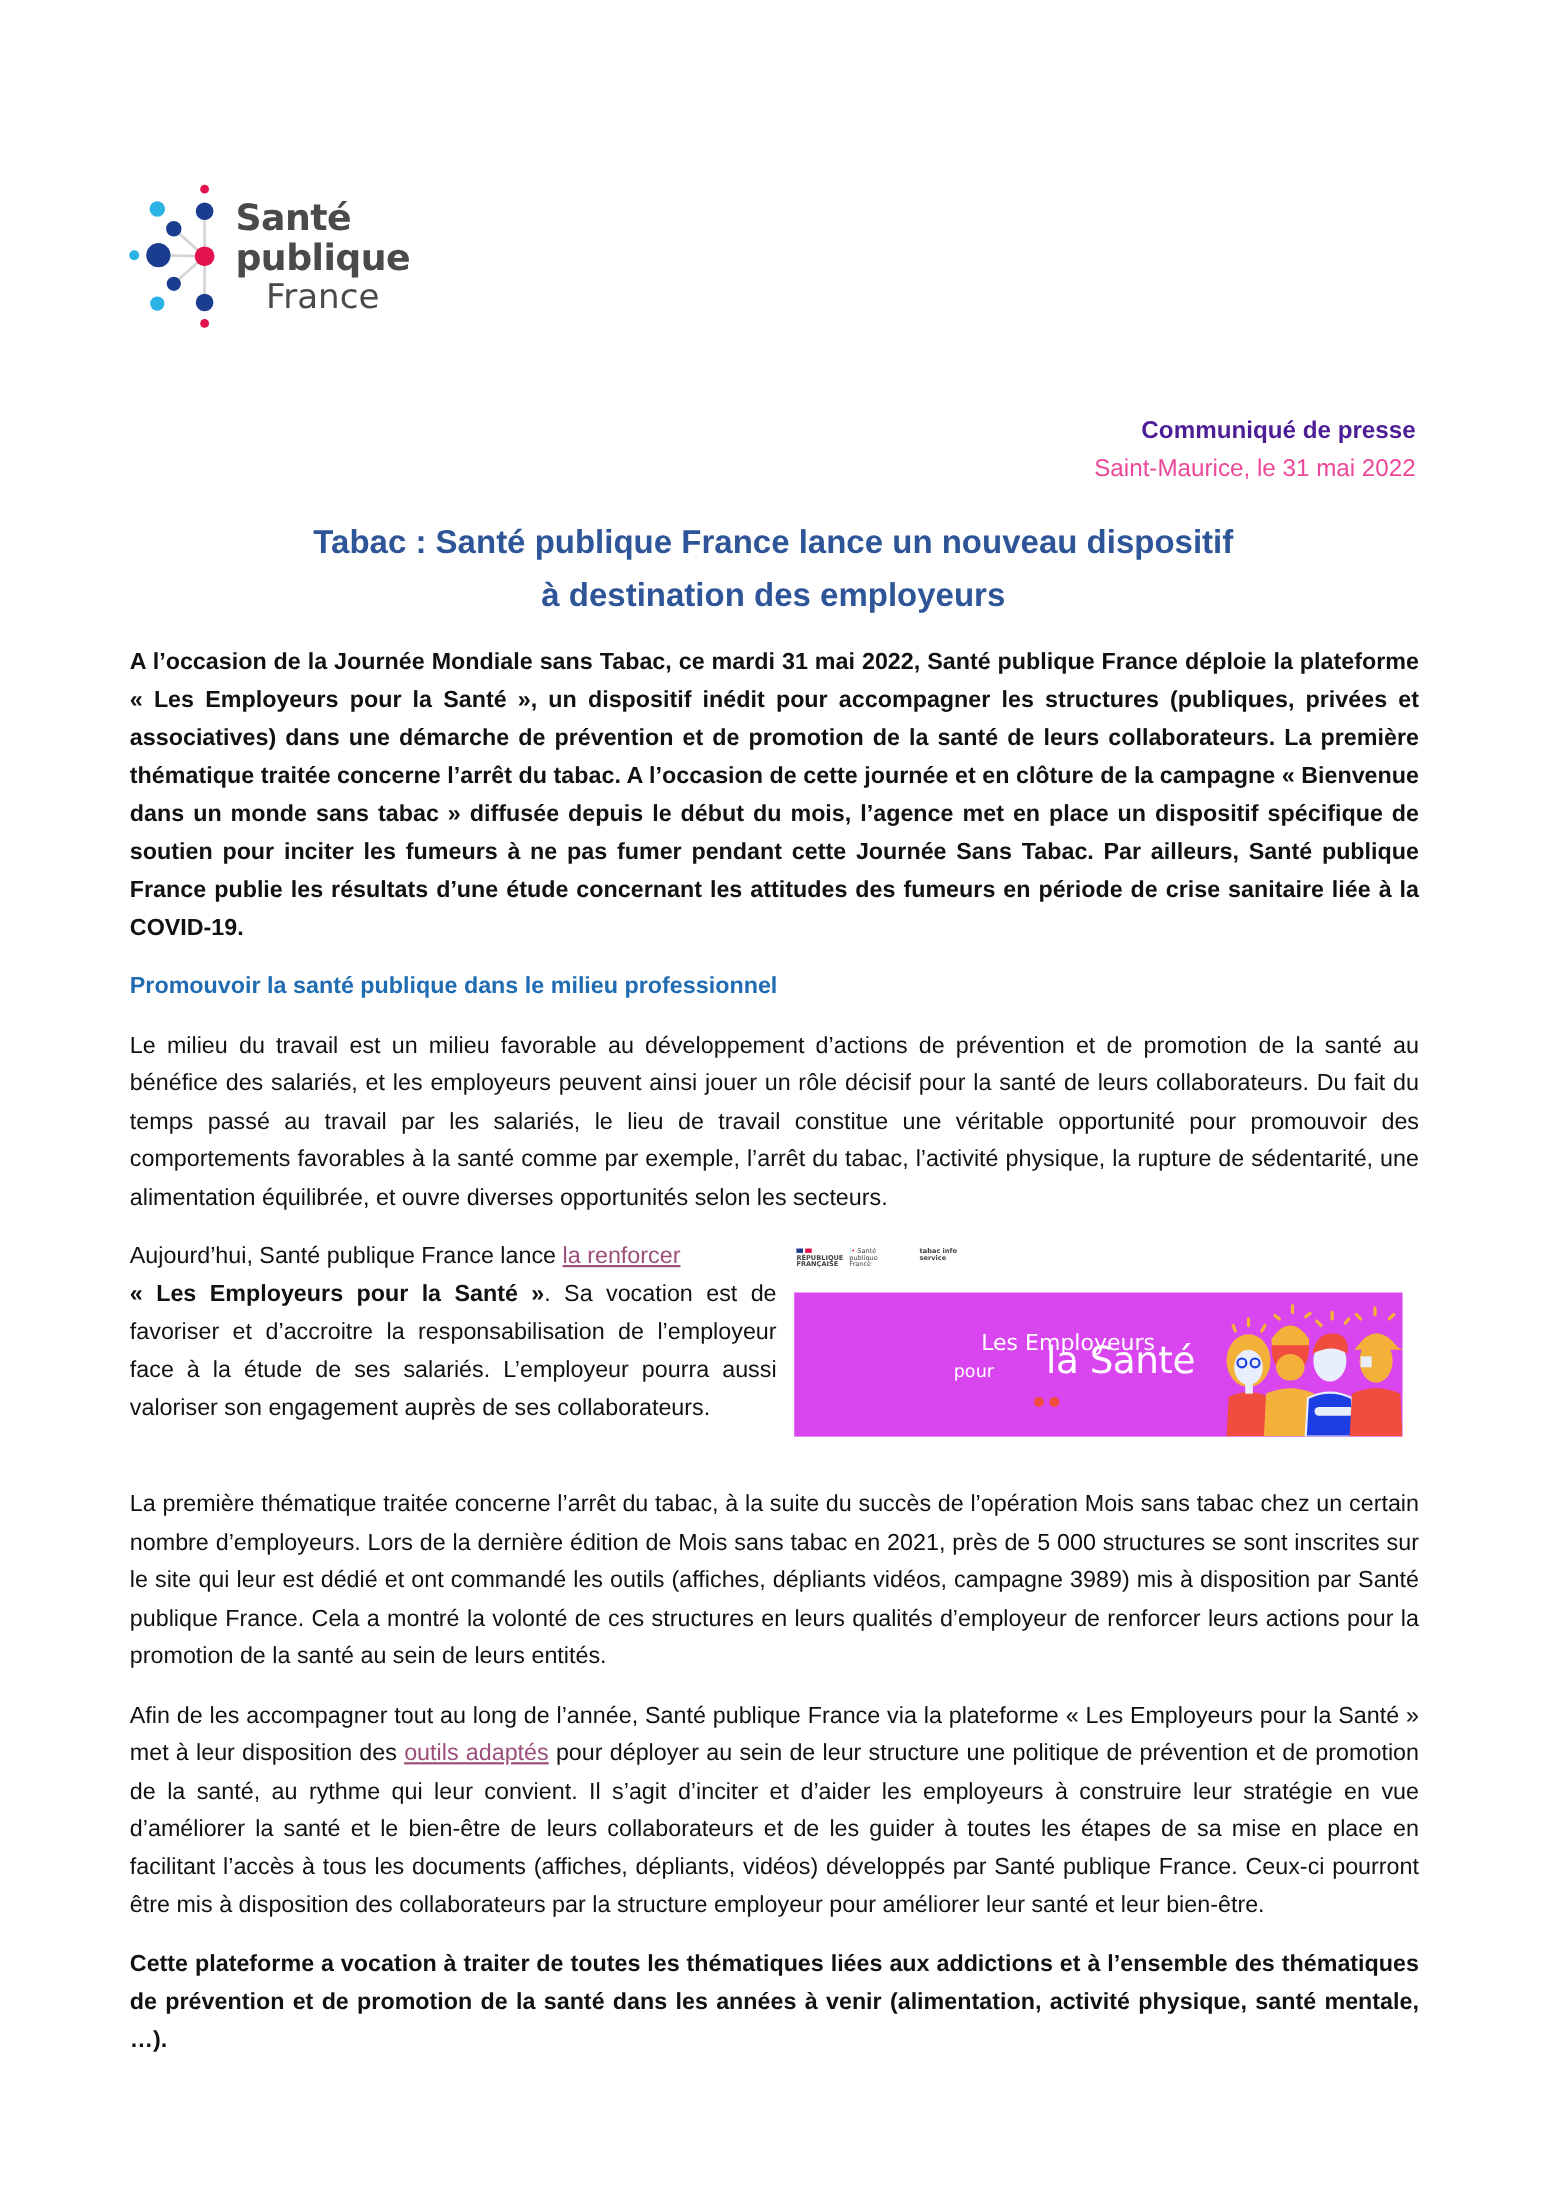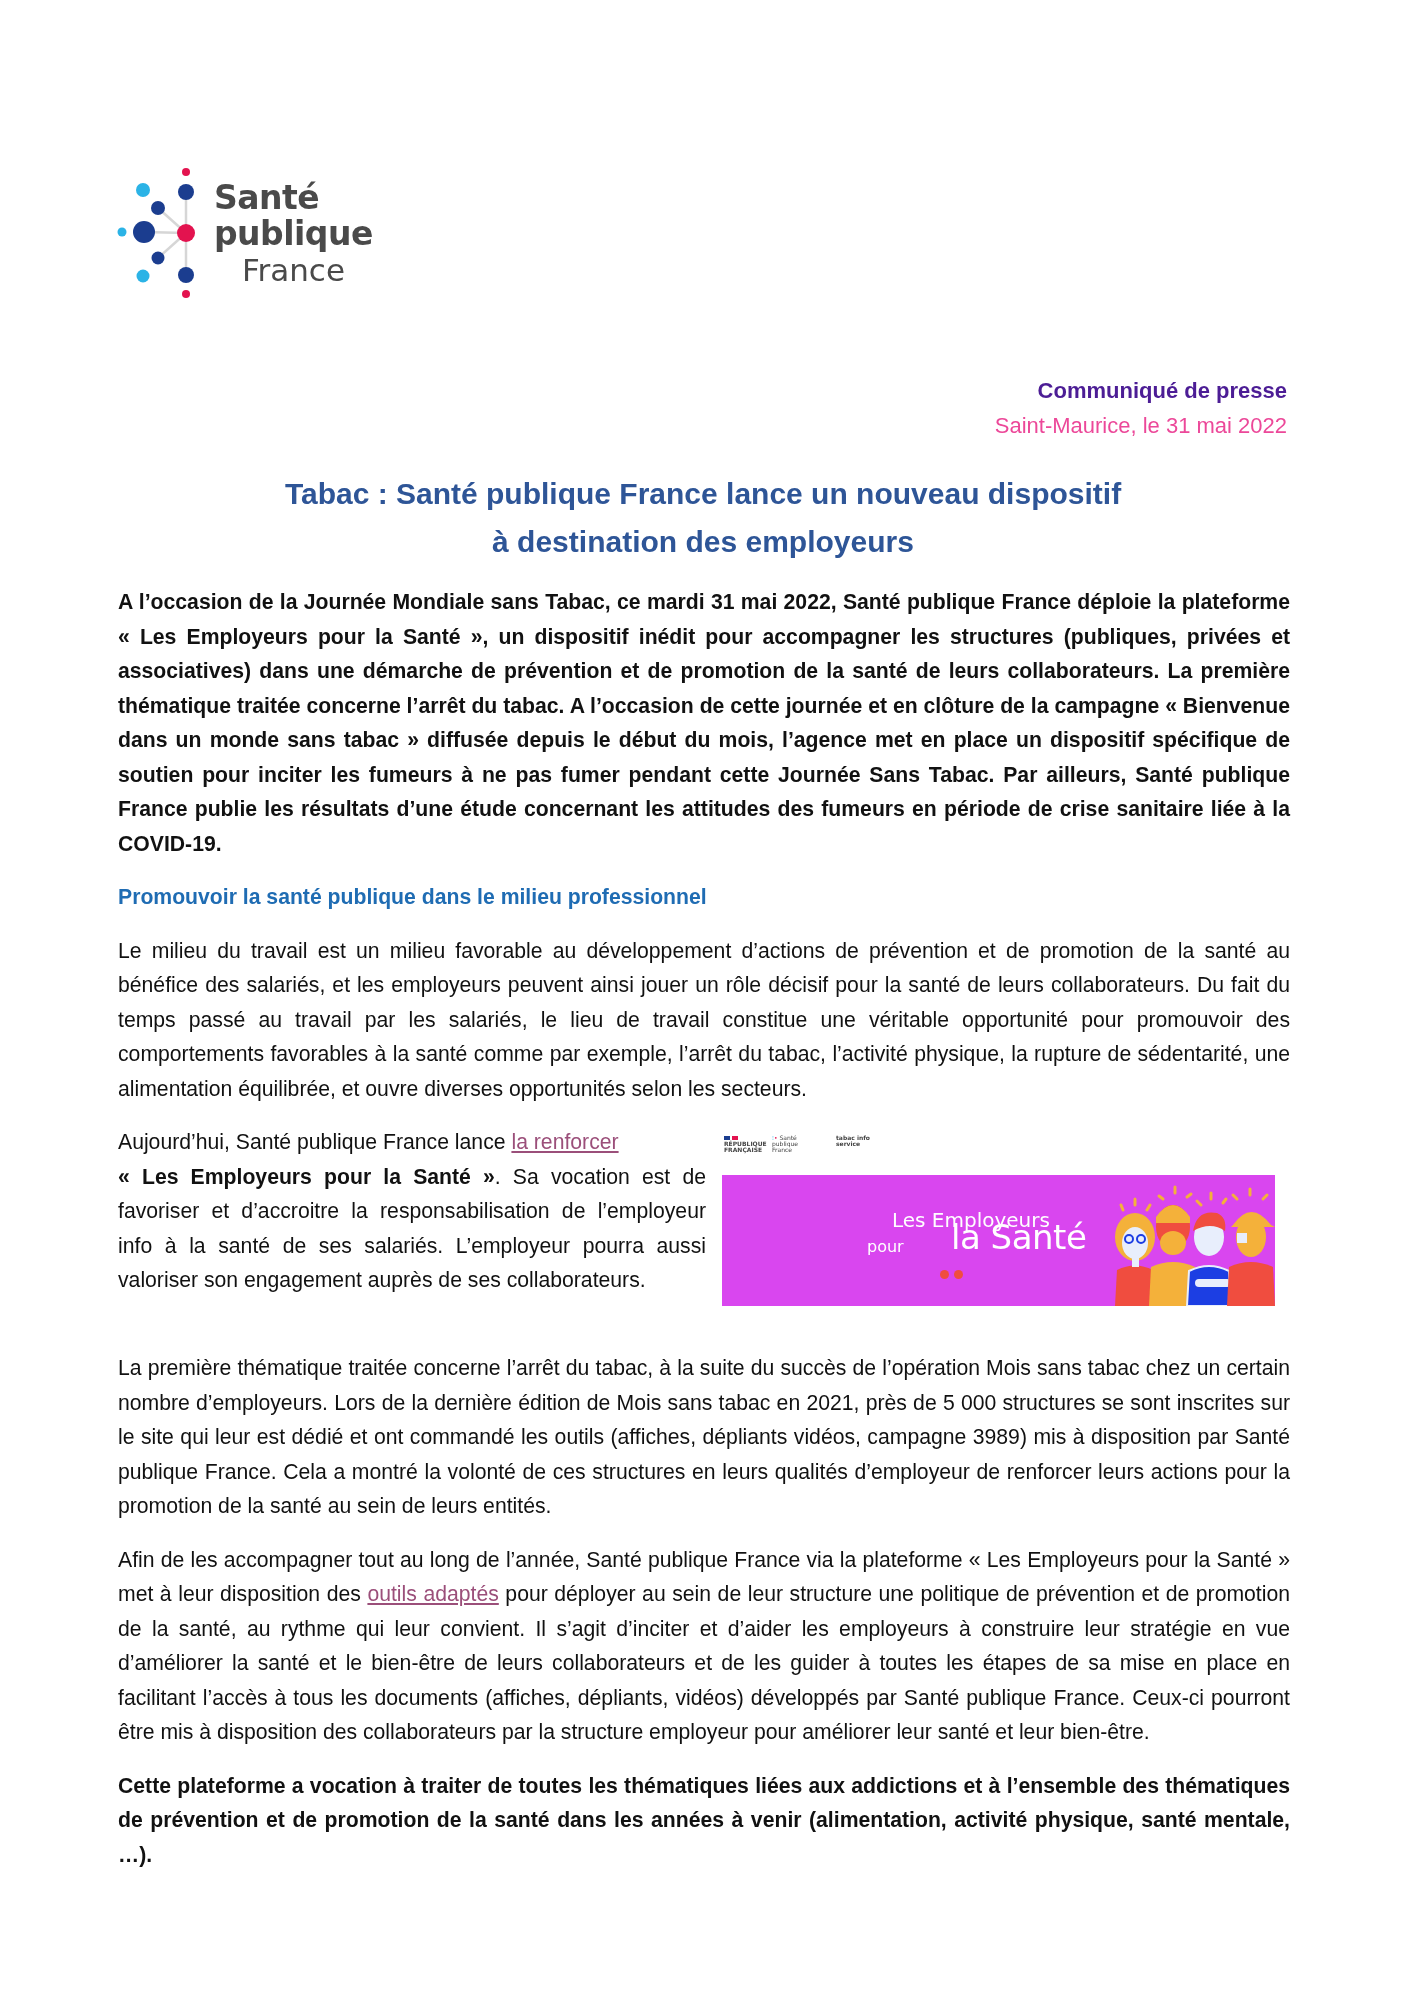--- a/index.html
+++ b/index.html
@@ -76,21 +76,21 @@
 </div>
 
 <div class="content">
   <p class="lead">A l’occasion de la Journée Mondiale sans Tabac, ce mardi 31 mai 2022, Santé publique France déploie la plateforme « Les Employeurs pour la Santé », un dispositif inédit pour accompagner les structures (publiques, privées et associatives) dans une démarche de prévention et de promotion de la santé de leurs collaborateurs. La première thématique traitée concerne l’arrêt du tabac. A l’occasion de cette journée et en clôture de la campagne « Bienvenue dans un monde sans tabac » diffusée depuis le début du mois, l’agence met en place un dispositif spécifique de soutien pour inciter les fumeurs à ne pas fumer pendant cette Journée Sans Tabac. Par ailleurs, Santé publique France publie les résultats d’une étude concernant les attitudes des fumeurs en période de crise sanitaire liée à la COVID-19.</p>
 
   <h2>Promouvoir la santé publique dans le milieu professionnel</h2>
 
   <p>Le milieu du travail est un milieu favorable au développement d’actions de prévention et de promotion de la santé au bénéfice des salariés, et les employeurs peuvent ainsi jouer un rôle décisif pour la santé de leurs collaborateurs. Du fait du temps passé au travail par les salariés, le lieu de travail constitue une véritable opportunité pour promouvoir des comportements favorables à la santé comme par exemple, l’arrêt du tabac, l’activité physique, la rupture de sédentarité, une alimentation équilibrée, et ouvre diverses opportunités selon les secteurs.</p>
 
   <div class="twocol">
-    <div class="text"><span>Aujourd’hui, Santé publique France lance </span><a href="#">la renforcer</a><br><b>« Les Employeurs pour la Santé »</b><span>. Sa vocation est de favoriser et d’accroitre la responsabilisation de l’employeur info à la santé de ses salariés. L’employeur pourra aussi valoriser son engagement auprès de ses collaborateurs.</span></div>
+    <div class="text"><span>Aujourd’hui, Santé publique France lance </span><a href="#">la renforcer</a><br><b>« Les Employeurs pour la Santé »</b><span>. Sa vocation est de favoriser et d’accroitre la responsabilisation de l’employeur face à la étude de ses salariés. L’employeur pourra aussi valoriser son engagement auprès de ses collaborateurs.</span></div>
 
     <div class="figure">
       <div class="mini-logos">
         <div class="mini-logo" style="left:0;width:30px;">
           <div style="width:6px;height:4px;background:#1b3d8f;display:inline-block;"></div><div style="width:6px;height:4px;background:#e3134f;display:inline-block;margin-left:2px;"></div>
           <div style="width:30px;font-weight:bold;">RÉPUBLIQUE FRANÇAISE</div>
         </div>
         <div class="mini-logo" style="left:48px;width:36px;">
           <span style="color:#2bb3e6;">⁝</span><span style="color:#e3134f;">•</span>
           <span>Santé publique France</span>

